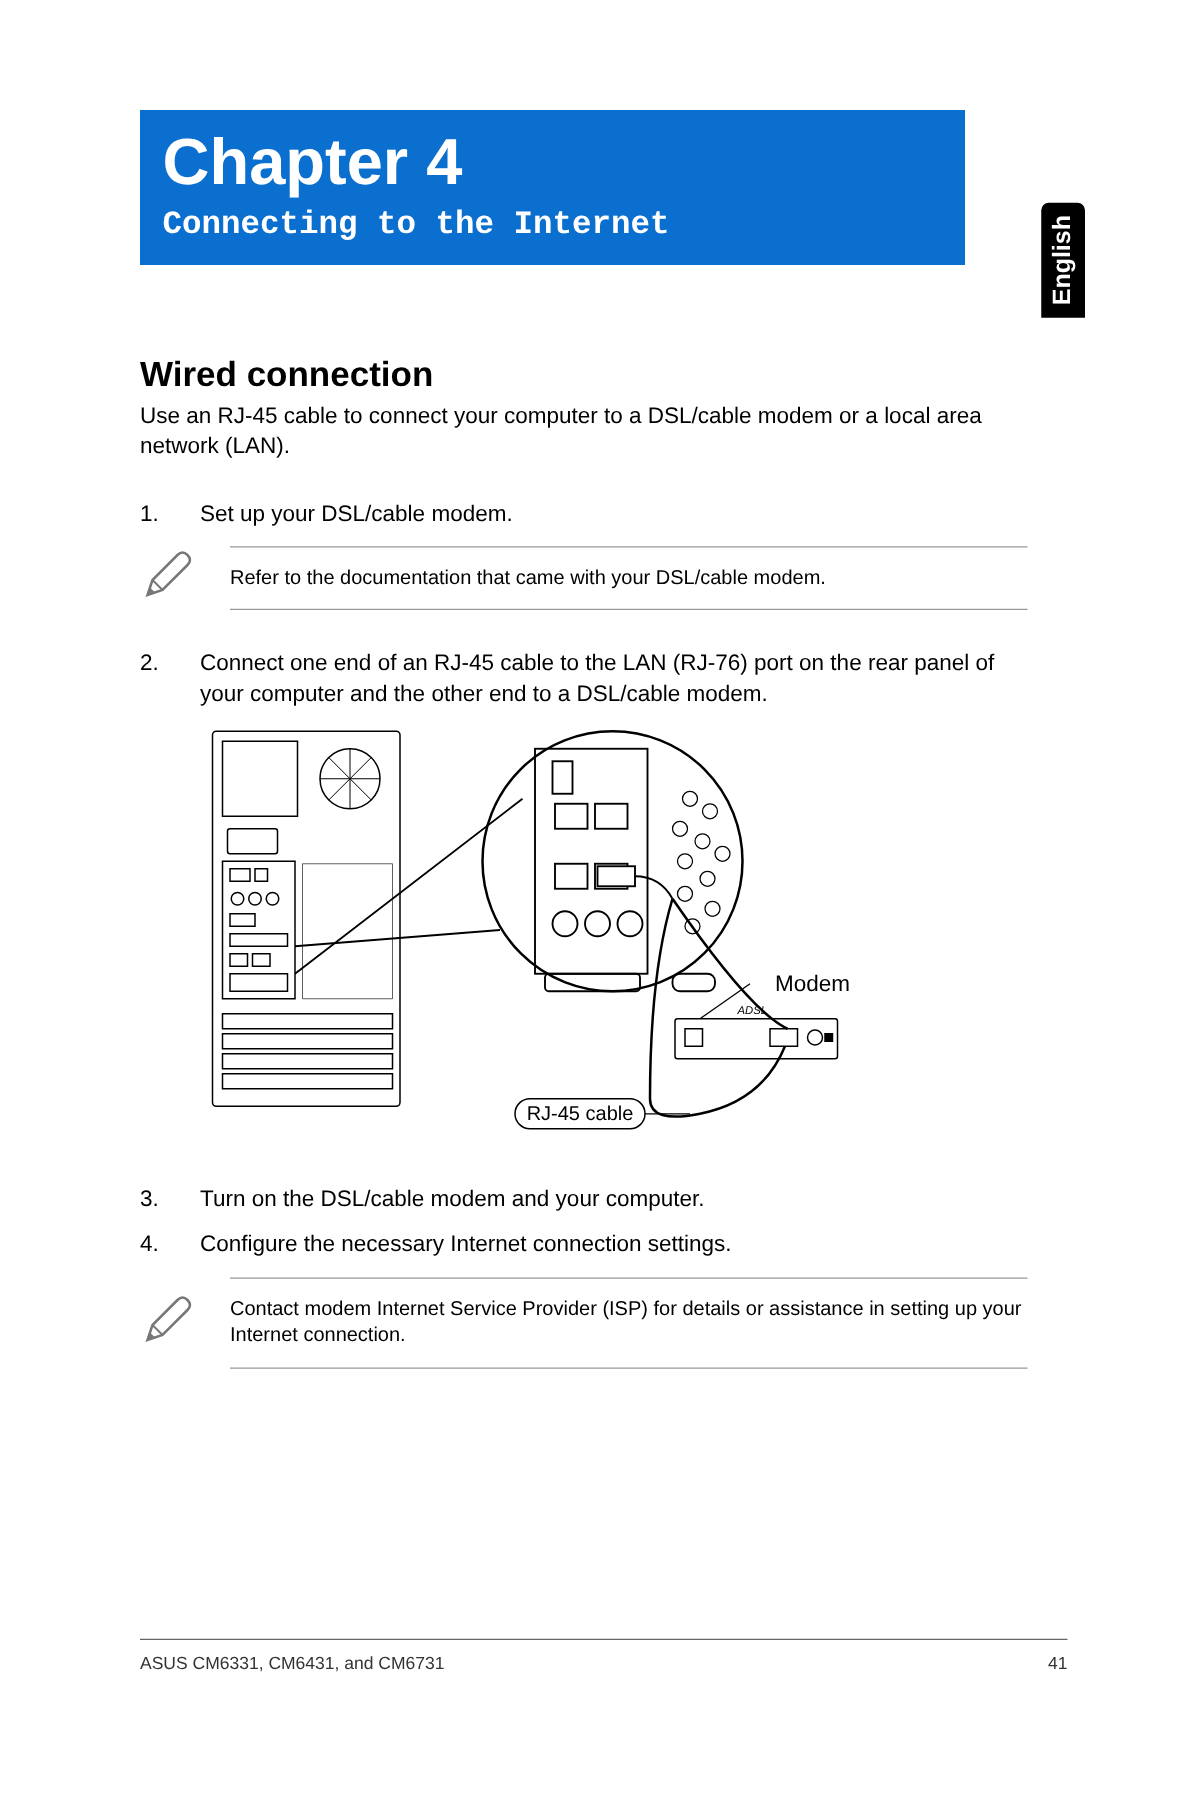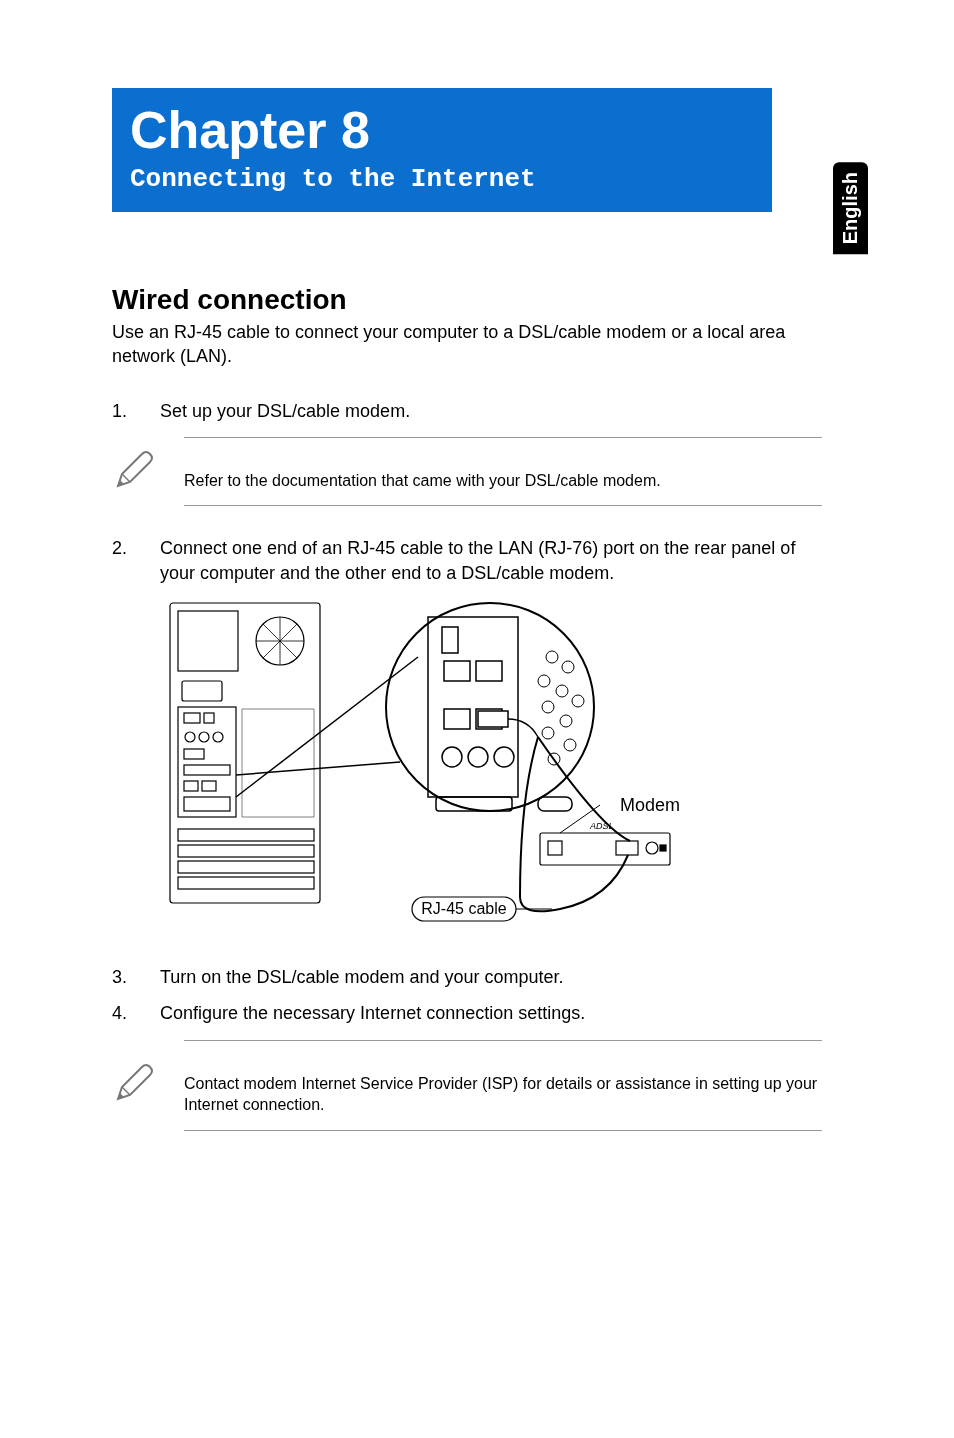--- a/index.html
+++ b/index.html
@@ -96,21 +96,20 @@
   .note-body {
     flex: 1;
     border-top: 1px solid #999;
     border-bottom: 1px solid #999;
     padding: 12px 0;
     font-size: 16px;
     line-height: 1.35;
   }
   .note-body .inner {
     padding: 2px 0;
-    margin-top: 18px;
   }
   .diagram {
     width: 520px;
     height: 340px;
     margin: 8px 0 28px 48px;
     border: none;
     position: relative;
   }
   .diagram svg { width: 100%; height: 100%; }
   .footer {
@@ -127,21 +126,21 @@
   }
 </style>
 </head>
 <body>
 
 <div class="page">
 
   <div class="lang-tab">English</div>
 
   <div class="chapter-banner">
-    <div class="chapter-title">Chapter 8</div>
+    <div class="chapter-title">Chapter 4</div>
     <div class="chapter-subtitle">Connecting to the Internet</div>
   </div>
 
   <div class="content">
 
     <h2 class="section">Wired connection</h2>
     <p class="intro">Use an RJ-45 cable to connect your computer to a DSL/cable modem or a local area network (LAN).</p>
 
 
     <ol class="steps">
@@ -289,14 +288,18 @@
             <path d="M6 38 L12 36 L8 32 Z" fill="#777"></path>
           </svg>
       </div>
       <div class="note-body">
         <div class="inner">Contact modem Internet Service Provider (ISP) for details or assistance in setting up your Internet connection.</div>
       </div>
     </div>
 
   </div>
 
+  <div class="footer">
+    <span>ASUS CM6331, CM6431, and CM6731</span>
+    <span>41</span>
+  </div>
 
 </div>
 
 </body></html>

